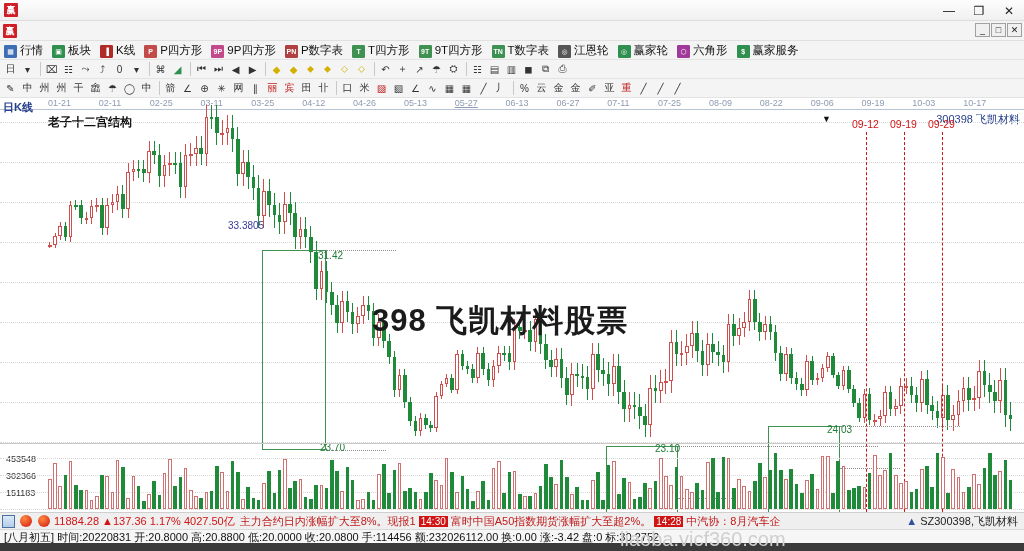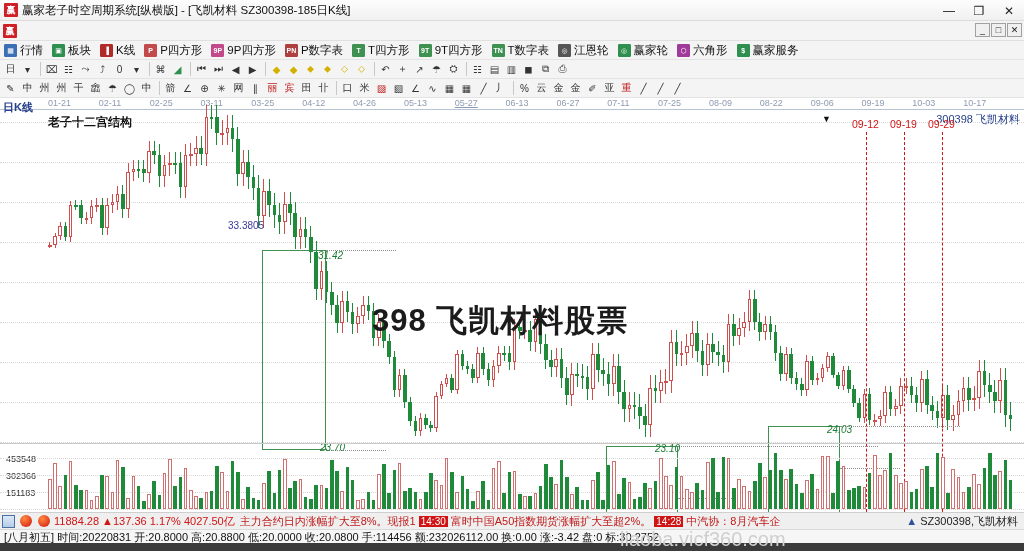--- a/index.html
+++ b/index.html
@@ -46,21 +46,21 @@
     width:15px; height:14px; border:1px solid #a0a0a0; background:#f0f0f0;
     font-size:9px; line-height:12px; text-align:center; color:#222;
   }
 
   
   #feattoolbar {
     height:19px; background:#f4f4f4; border-bottom:1px solid #e3e3e3;
     display:flex; align-items:center; padding-left:4px; overflow:hidden;
   }
   .feat {
-    display:flex; align-items:center; margin-right:9px; white-space:nowrap; font-size:11.5px;
+    display:flex; align-items:flex-end; margin-right:9px; white-space:nowrap; font-size:11.5px;
   }
   .feat .fi {
     width:13px; height:13px; margin-right:3px; border:1px solid #7a7a7a;
     display:inline-block; position:relative; border-radius:1px;
     font-size:7px; line-height:11px; text-align:center; color:#fff; font-weight:bold;
   }
   .feat .lbl { color:#111; }
 
   
   .icontb {
@@ -98,21 +98,21 @@
   #symbol-top .code { color:#26408b; }
   #symbol-top .name { color:#26408b; }
   .redtag {
     position:absolute; font-size:10.5px; color:#d01414; white-space:nowrap;
   }
   .vline {
     position:absolute; width:0; border-left:1px dashed #d01414;
   }
   .pricelabel { position:absolute; font-size:10px; white-space:nowrap; }
   .pl-blue { color:#3a3a9c; }
-  .pl-green { color:#1f7a35;font-style:italic; }
+  .pl-green { color:#1f7a35; }
   .hline-dash { position:absolute; height:0; border-top:1px dotted #8f8f8f; }
   .greenbox { position:absolute; border:1px solid #3f9152; }
   .gridrow { position:absolute; left:0; width:1024px; height:0; border-top:1px dotted #d8d8d8; }
 
   #bigtext {
     position:absolute; left:372px; top:200px; font-size:31px; font-weight:bold;
     color:#1b1b1b; line-height:46px; letter-spacing:1px; z-index:6;
   }
   #wm3 {
     position:absolute; left:620px; top:528px; font-size:20px; color:#cfcfcf;
@@ -158,21 +158,20 @@
   }
   #bottomstrip {
     position:absolute; left:0; top:543px; width:1024px; height:8px; background:#3b3b3b;
   }
 </style>
 </head>
 <body>
 
 <div id="titlebar">
   <div class="app-mini-icon">赢</div>
-  <div class="title-text">赢家老子时空周期系统[纵横版] - [飞凯材料  SZ300398-185日K线]</div>
   <div id="winbtns">
     <div>—</div>
     <div>❐</div>
     <div class="close-btn">✕</div>
   </div>
 </div>
 
 <div id="menubar">
   <div class="menu-mini-icon">赢</div>
   <div id="mdi-btns">

